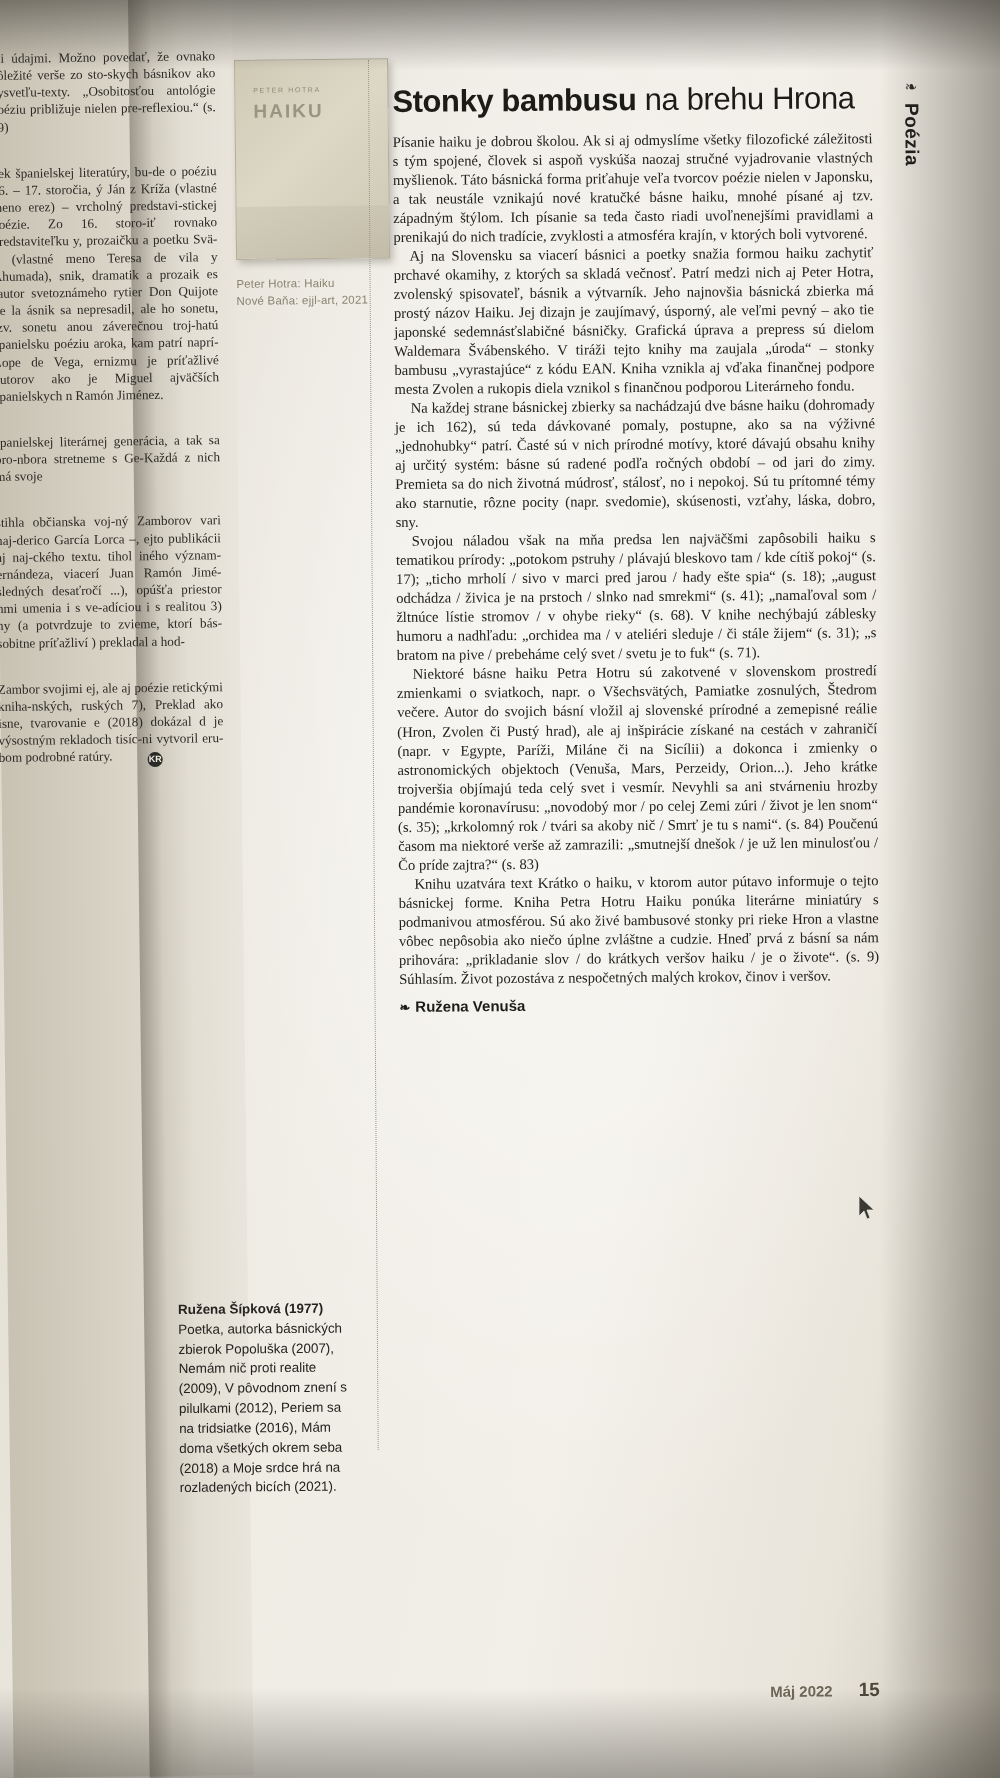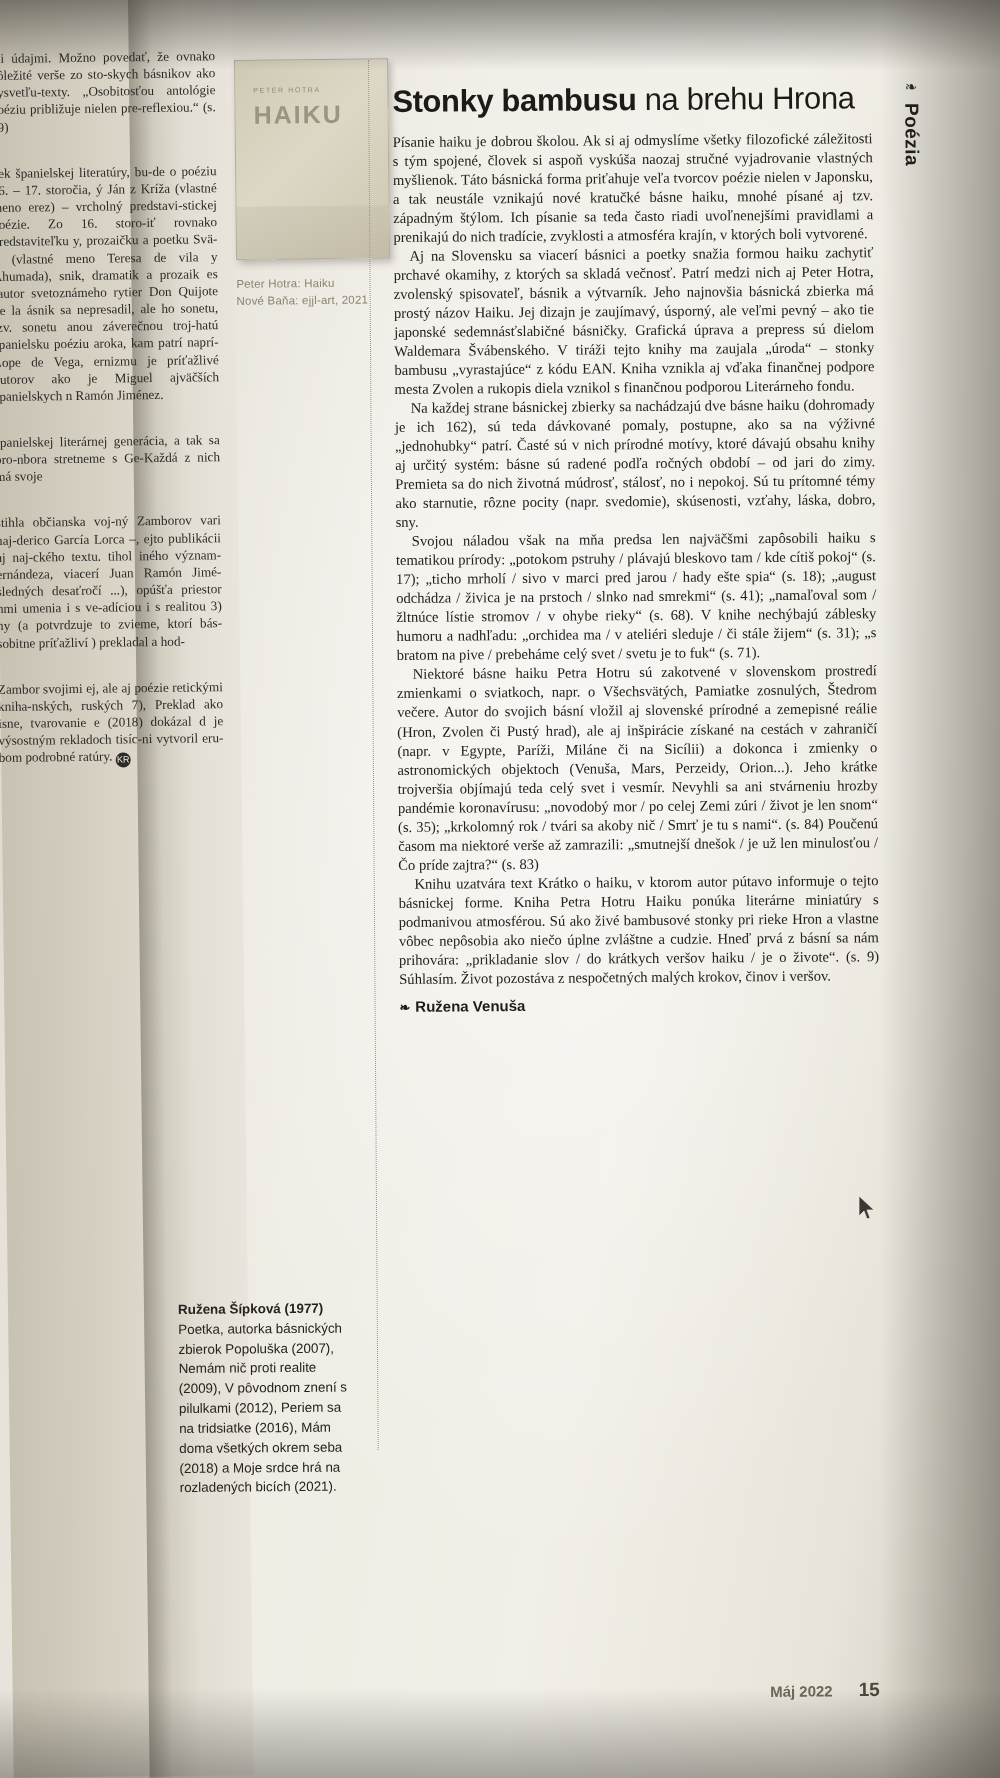--- a/index.html
+++ b/index.html
@@ -94,22 +94,23 @@
   .kr-badge {
     display: inline-block;
     width: 15px; height: 15px;
     border-radius: 50%;
     background: #2b2a26;
     color: #efece4;
     font-size: 9px;
     line-height: 15px;
     text-align: center;
     font-family: "Liberation Sans", sans-serif;
-    font-weight: normal;
+    font-weight: bold;
     vertical-align: -2px;
+    margin-left: 32px;
   }
 
   
   .mid-col {
     position: absolute;
     left: 228px;
     top: 60px;
     width: 168px;
     transform: rotate(-0.6deg);
     transform-origin: top left;
@@ -129,21 +130,21 @@
     font-family: "Liberation Sans", sans-serif;
     font-size: 7px;
     letter-spacing: 1.6px;
     color: #8d8873;
   }
   .book-cover .cv-title {
     position: absolute;
     left: 18px; top: 40px;
     font-family: "Liberation Sans", sans-serif;
     font-weight: bold;
-    font-size: 25px;
+    font-size: 19px;
     letter-spacing: 2px;
     color: #9a9580;
   }
   .book-cover .cv-strip {
     position: absolute;
     left: 0; bottom: 0; width: 100%; height: 52px;
     background: linear-gradient(180deg, rgba(190,184,166,0.35), rgba(160,154,136,0.25));
   }
   .cover-caption {
     margin: 16px 0 0 6px;

